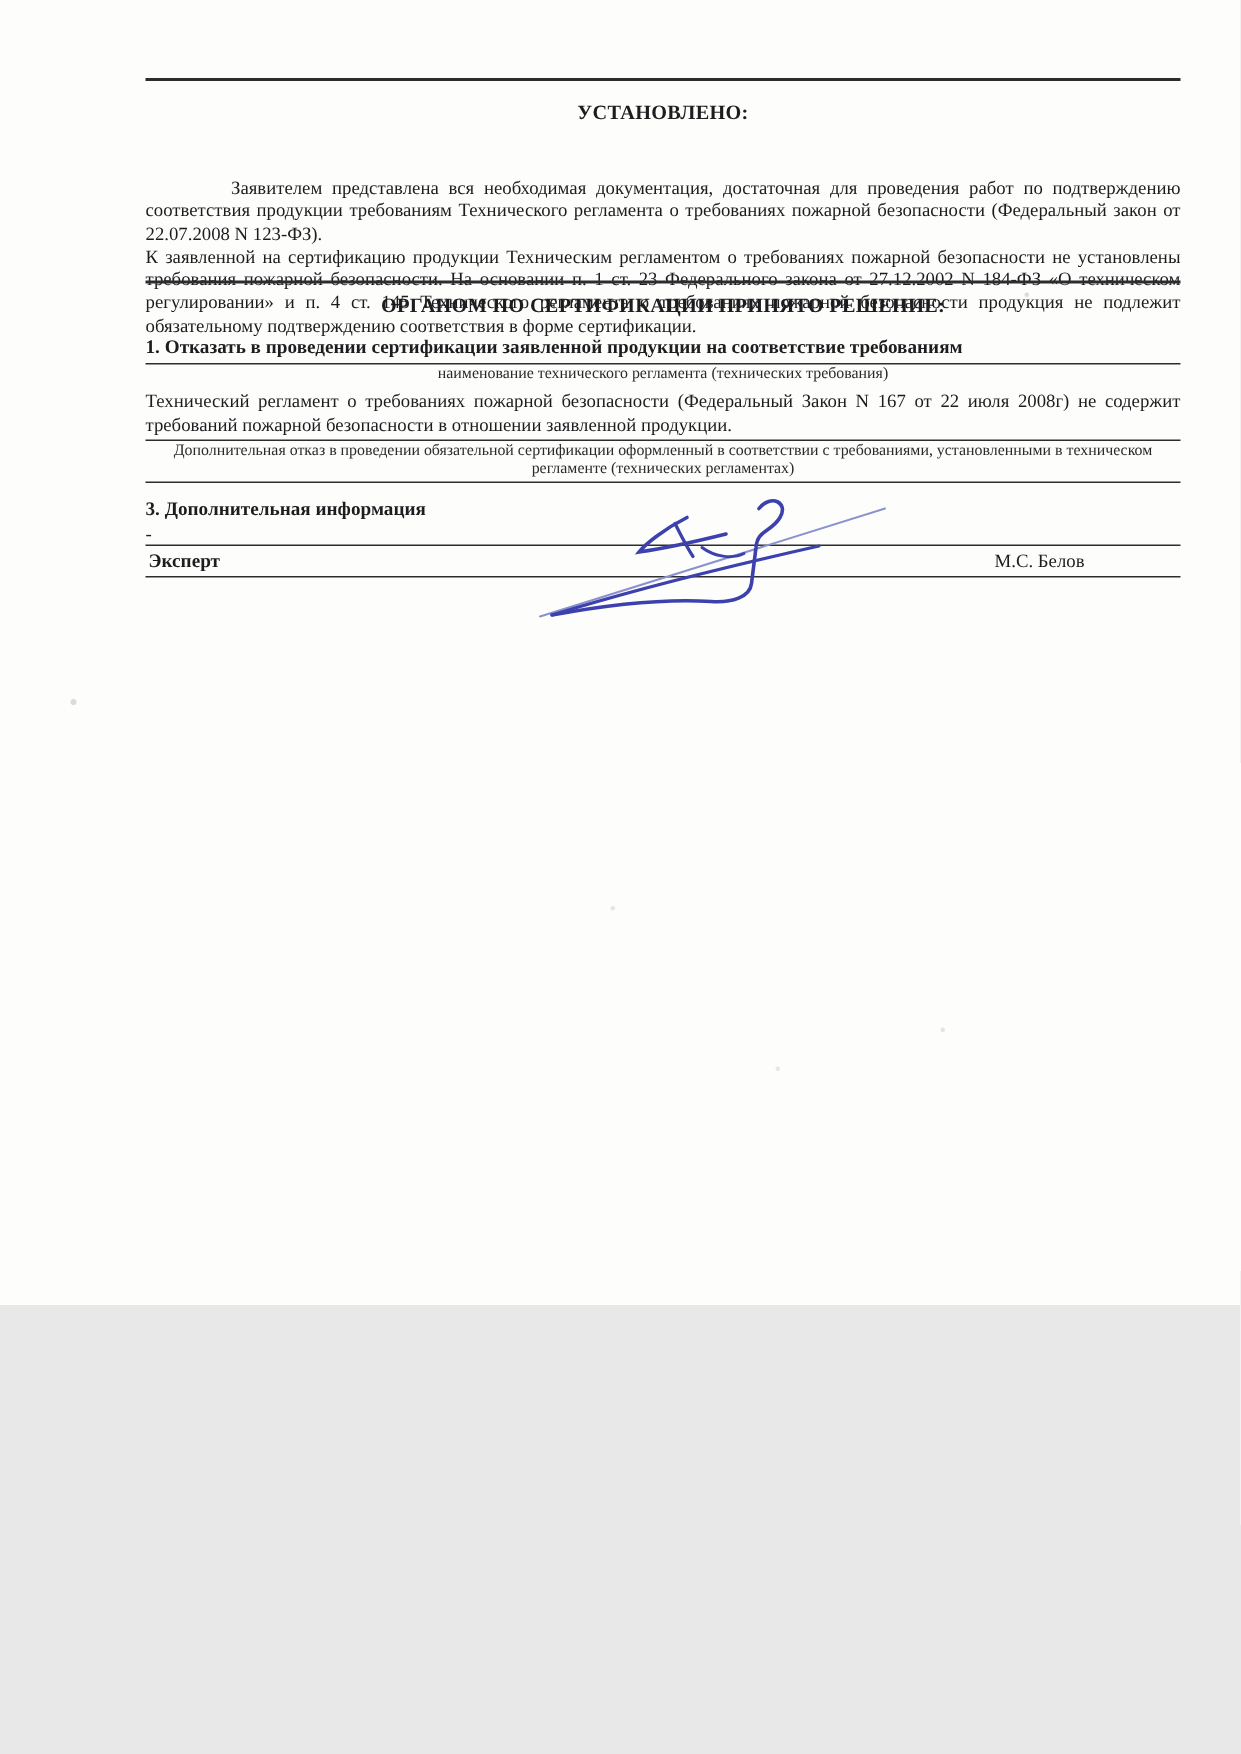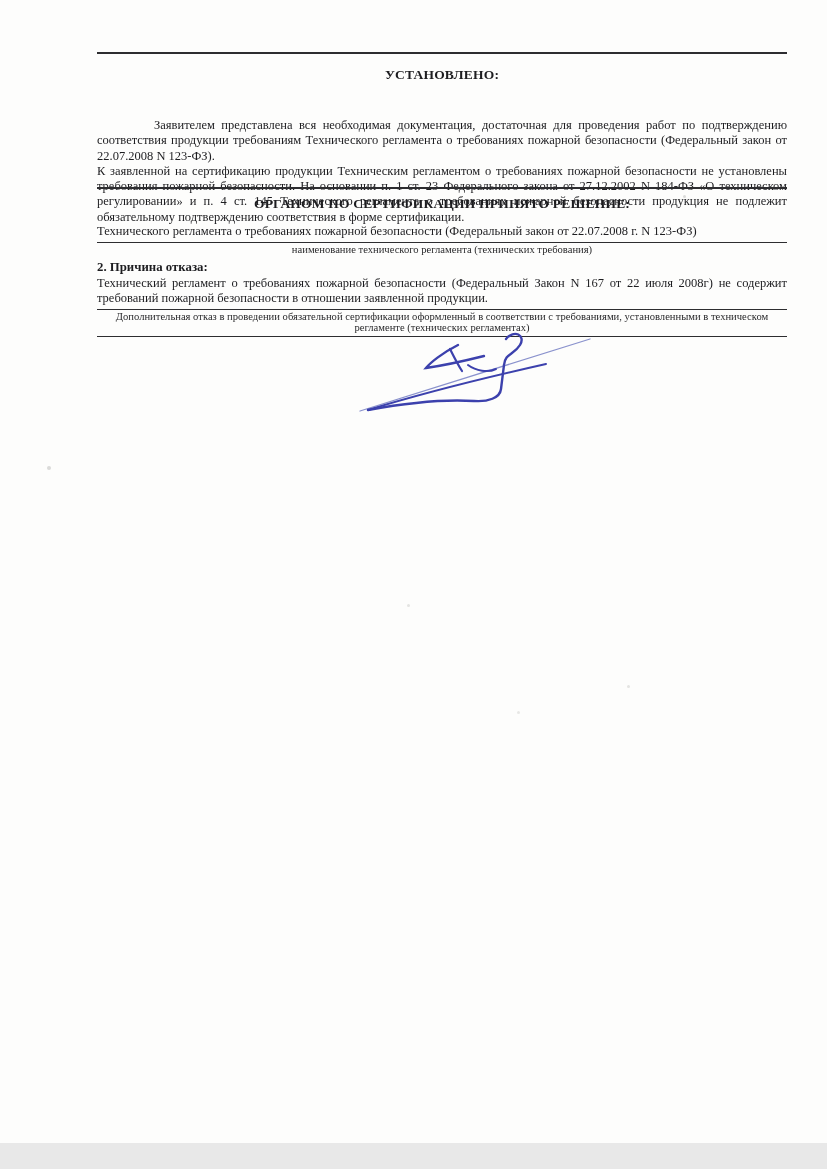--- a/index.html
+++ b/index.html
@@ -1,18 +1,18 @@
 <!DOCTYPE html>
 <html><head>
 <meta charset="utf-8">
 <style>
   html,body{margin:0;padding:0;background:#e8e8e8;}
   .page{
     position:relative;
-    width:827px;height:1143px;
+    width:827px;height:870px;
     background:#fdfdfc;
     font-family:"Liberation Serif","DejaVu Serif",serif;
     color:#1d1d20;
     overflow:hidden;
     margin:0 auto;
   }
   .block{position:absolute;left:97px;width:690px;}
   .bodytext{font-size:12.5px;line-height:15.3px;text-align:justify;}
   .rule{height:0;border-top:2px solid #2d2d30;}
   .rule.thin{border-top-width:1.5px;}
@@ -38,33 +38,42 @@
   <div class="block" style="top:0;">
     <div class="rule" style="margin-top:52px;"></div>
     <div class="h-center" style="margin:13px 0 3px;">УСТАНОВЛЕНО:</div>
     <p class="bodytext indent">Заявителем представлена вся необходимая документация, достаточная для проведения работ по подтверждению соответствия продукции требованиям Технического регламента о требованиях пожарной безопасности (Федеральный закон от 22.07.2008 N 123-ФЗ).</p>
     <p class="bodytext">К заявленной на сертификацию продукции Техническим регламентом о требованиях пожарной безопасности не установлены требования пожарной безопасности. На основании п. 1 ст. 23 Федерального закона от 27.12.2002 N 184-ФЗ «О техническом регулировании» и п. 4 ст. 145 Технического регламента о требованиях пожарной безопасности продукция не подлежит обязательному подтверждению соответствия в форме сертификации.</p>
   </div>
 
   <div class="block" style="top:187px;">
     <div class="rule"></div>
     <div class="h-center" style="margin:7px 0 12px;">ОРГАНОМ ПО СЕРТИФИКАЦИИ ПРИНЯТО РЕШЕНИЕ:</div>
-    <p class="plain-line">Технического регламента о требованиях пожарной безопасности (Федеральный закон от 22.07.2008 г. N 123-ФЗ)</p>
+    <p class="bold-line">1. Отказать в проведении сертификации заявленной продукции на соответствие требованиям</p>
     <div class="rule thin" style="margin-top:2px;"></div>
     <div class="caption" style="margin-top:1px;">наименование технического регламента (технических требования)</div>
   </div>
 
   <div class="block" style="top:260px;">
-    <p class="bold-line">2. Причина отказа:</p>
     <p class="bodytext" style="line-height:15.5px;">Технический регламент о требованиях пожарной безопасности (Федеральный Закон N 167 от 22 июля 2008г) не содержит требований пожарной безопасности в отношении заявленной продукции.</p>
     <div class="rule thin" style="margin-top:2px;"></div>
     <div class="caption narrow" style="margin-top:1px;">Дополнительная отказ в проведении обязательной сертификации оформленный в соответствии с требованиями, установленными в техническом регламенте (технических регламентах)</div>
     <div class="rule thin" style="margin-top:2px;"></div>
   </div>
 
+  <div class="block" style="top:331px;">
+    <p class="bold-line" style="margin-top:1px;">3. Дополнительная информация</p>
+    <p class="dash-line">-</p>
+    <div class="rule thin" style="margin-top:2px;"></div>
+    <div class="signoff-row">
+      <span class="signoff-role">Эксперт</span>
+      <span class="signoff-name">М.С. Белов</span>
+    </div>
+    <div class="rule thin"></div>
+  </div>
 
   <div class="signature-wrap">
     <svg width="256" height="100" viewBox="0 0 256 100" fill="none" xmlns="http://www.w3.org/2000/svg">
 
       <path d="M22 86 L252 14" stroke="#8a92cd" stroke-width="1.3" stroke-linecap="round"></path>
 
       <path d="M120 20 C 104 28 92 38 88 43 C 102 41 126 36 146 31" stroke="#3c41ad" stroke-width="2.4" stroke-linecap="round"></path>
       <path d="M112 24 C 116 32 120 40 124 46" stroke="#3c41ad" stroke-width="2.2" stroke-linecap="round"></path>
 
       <path d="M168 14 C 176 4 188 10 182 20 C 176 30 167 28 166 40 L 163 64

